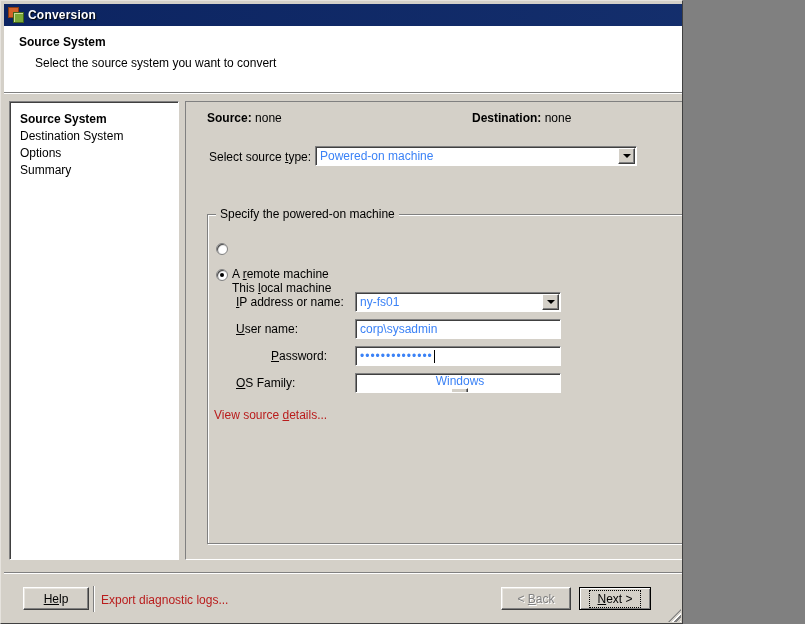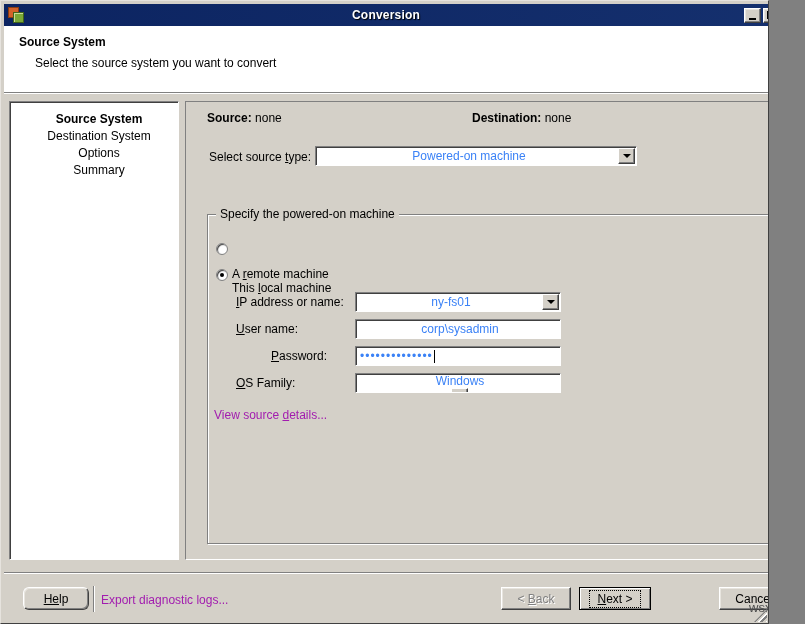--- a/index.html
+++ b/index.html
@@ -1,18 +1,18 @@
 <!DOCTYPE html>
 <html><head>
 <meta charset="utf-8">
 <style>
   html,body{margin:0;padding:0;background:#808080;}
   *{box-sizing:border-box;font-family:"Liberation Sans","DejaVu Sans",sans-serif;}
-  .window{position:relative;width:769px;height:624px;background:#d4d0c8;
-    border:1px solid;border-color:#e6e3de #404040 #404040 #e6e3de;overflow:hidden;text-align:center;}
+  .window{position:relative;width:683px;height:624px;background:#d4d0c8;
+    border:1px solid;border-color:#e6e3de #404040 #404040 #e6e3de;overflow:hidden;}
   
   .titlebar{position:absolute;left:3px;top:3px;width:799px;height:22px;
     background:linear-gradient(90deg,#0c2461,#15306e);display:flex;align-items:center;padding:0 2px;}
   .app-icon{position:relative;width:16px;height:16px;margin:0 4px 0 2px;flex:0 0 auto;}
   .app-icon .sq1{position:absolute;left:0;top:0;width:11px;height:11px;background:#d2622a;border:1px solid #8a3c12;}
   .app-icon .sq2{position:absolute;left:5px;top:5px;width:11px;height:11px;background:#7ba836;border:1px solid #41641a;box-shadow:inset 1px 1px 0 #c8dc9a;}
   .title-text{color:#ffffff;font-weight:bold;font-size:12px;letter-spacing:0.2px;
     text-shadow:1px 1px 1px #000;flex:1 1 auto;}
   .winbtns{display:flex;gap:2px;margin-right:2px;}
   .winbtn{width:17px;height:15px;background:#d4d0c8;border:1px solid;border-color:#ffffff #404040 #404040 #ffffff;
@@ -58,33 +58,33 @@
   .groupbox{position:absolute;left:21px;top:112px;width:566px;height:330px;
     border:1px solid #808080;box-shadow:inset 1px 1px 0 #ffffff,1px 1px 0 #ffffff;}
   .group-title{position:absolute;left:8px;top:-8px;background:#d4d0c8;padding:0 4px;font-size:12px;}
   .radio{position:absolute;width:12px;height:12px;border-radius:50%;background:#ffffff;
     border:1px solid #808080;box-shadow:inset 1px 1px 1px #404040;}
   .radio.checked::after{content:"";position:absolute;left:3px;top:3px;width:4px;height:4px;border-radius:50%;background:#000;}
   .rlbl-local{position:absolute;left:24px;top:26px;margin-top:40px;}
   .rlbl-remote{position:absolute;left:24px;top:52px;}
   .frow-lbl{position:absolute;left:28px;}
   .frow-input{left:147px;width:206px;}
-  .link{font-size:12px;color:#a21caf;cursor:pointer;white-space:nowrap;}
+  .link{font-size:12px;color:#b91c1c;cursor:pointer;white-space:nowrap;}
   .details-link{position:absolute;left:6px;top:193px;}
   
   .footer-sep{position:absolute;left:3px;top:571px;width:799px;height:2px;
     border-top:1px solid #808080;border-bottom:1px solid #ffffff;}
   .btn{position:absolute;height:23px;background:#d4d0c8;
     border:1px solid;border-color:#ffffff #404040 #404040 #ffffff;
     box-shadow:inset -1px -1px 0 #808080,inset 1px 1px 0 #e8e5df;
     font-size:12px;color:#000;display:flex;align-items:center;justify-content:center;cursor:default;}
   .btn.disabled{color:#808080;text-shadow:1px 1px 0 #ffffff;}
   .btn.default{border:1px solid #000;box-shadow:inset 1px 1px 0 #ffffff,inset -1px -1px 0 #808080;}
   .btn.default .focus-ring{border:1px dotted #000;padding:1px 7px;}
-  .help-btn{left:22px;top:586px;width:66px;border-radius:6px;}
+  .help-btn{left:22px;top:586px;width:66px;}
   .footer-vsep{position:absolute;left:92px;top:585px;width:2px;height:26px;
     border-left:1px solid #808080;border-right:1px solid #ffffff;}
   .export-link{position:absolute;left:100px;top:592px;}
   .back-btn{left:500px;top:586px;width:70px;}
   .next-btn{left:578px;top:586px;width:72px;}
   .cancel-btn{left:718px;top:586px;width:70px;}
   
   .wm-corner{position:absolute;left:748px;top:599px;font-size:13px;color:#4d4d4d;}
   .wm-side{position:absolute;left:789px;top:428px;font-size:12px;color:#9a968e;
     writing-mode:vertical-rl;letter-spacing:1px;}

